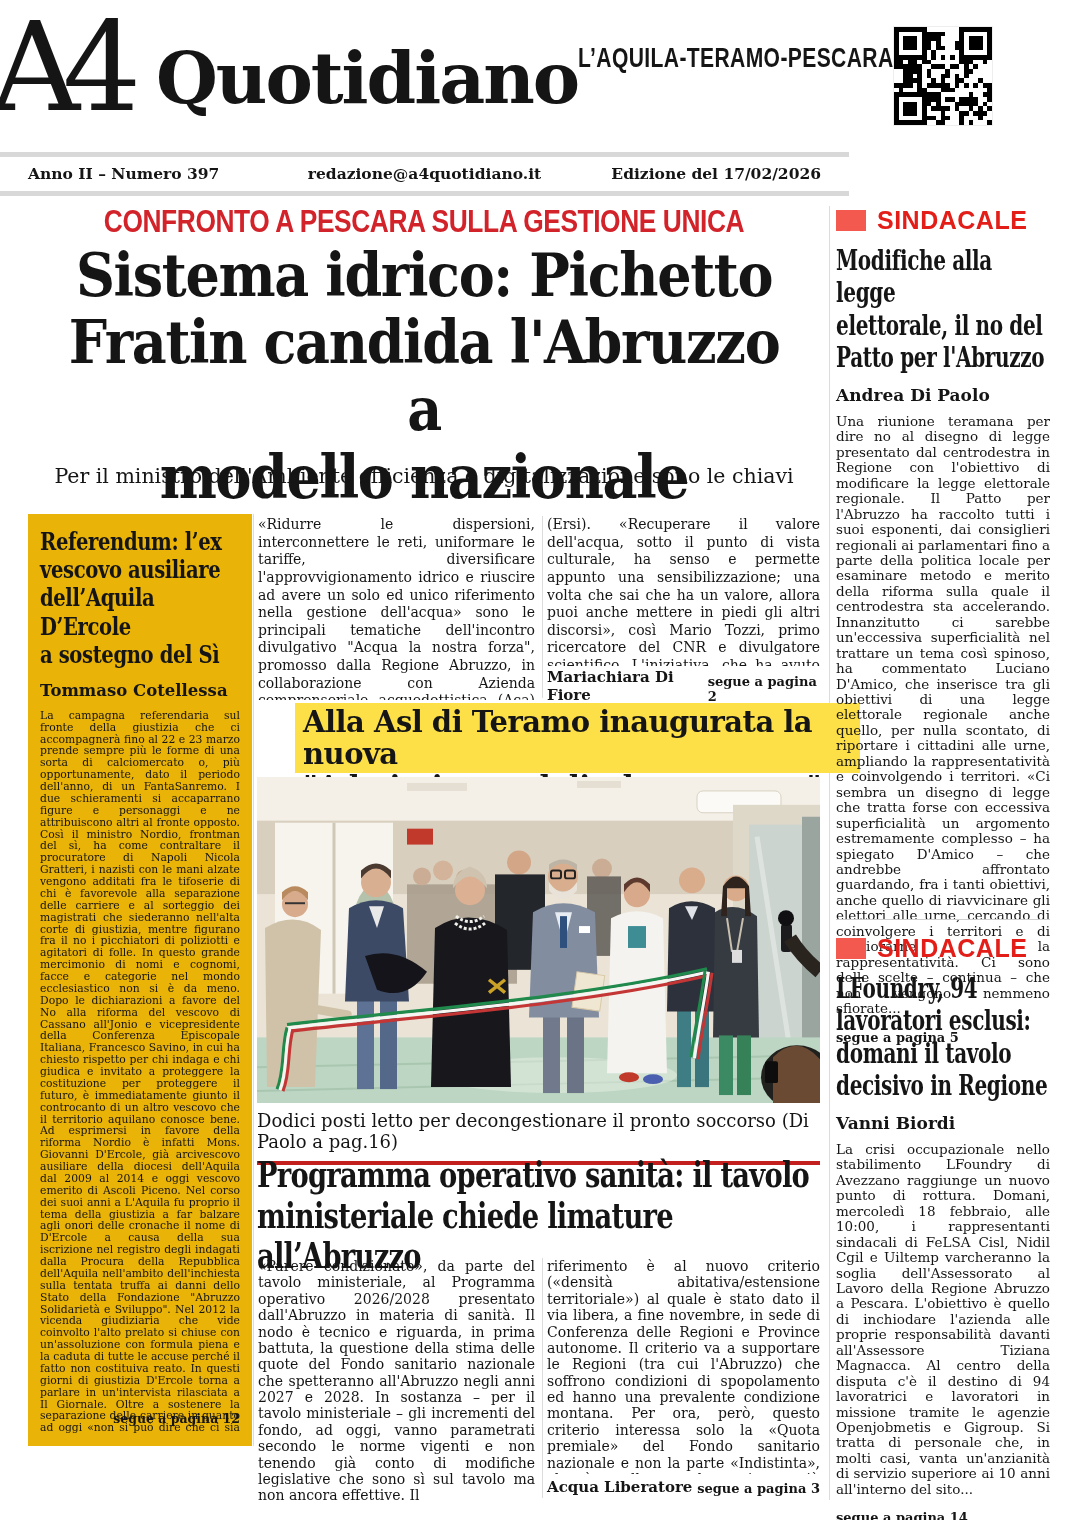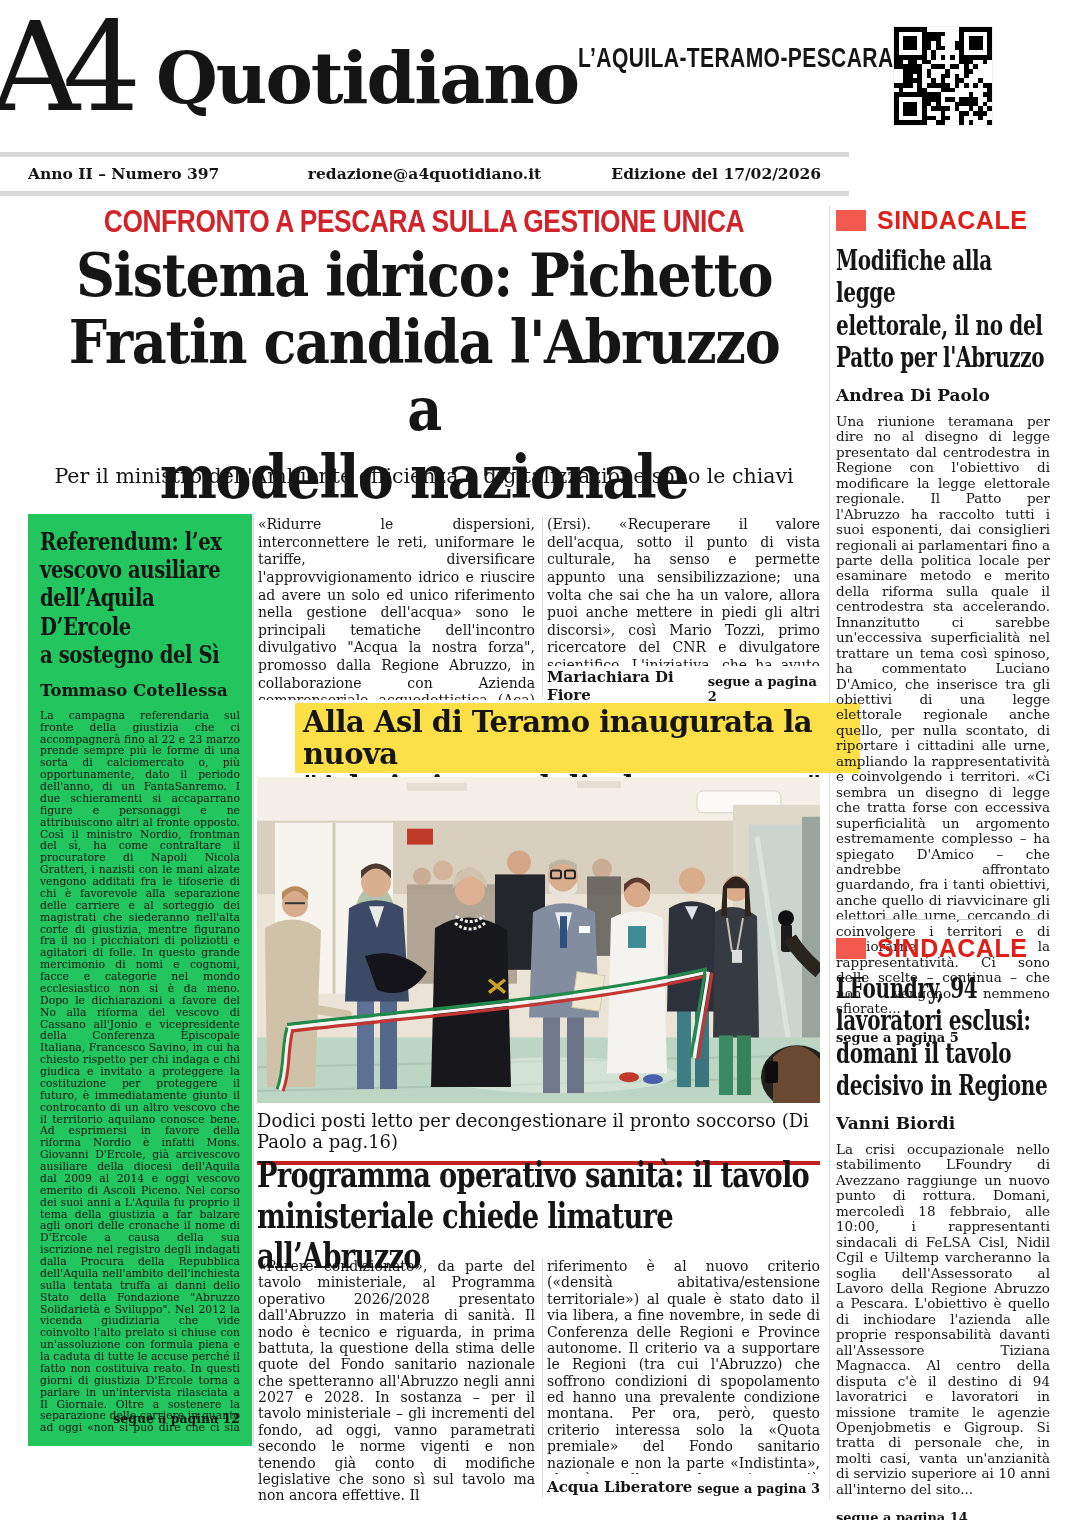--- a/index.html
+++ b/index.html
@@ -40,21 +40,21 @@
   .lead-col1{position:absolute;left:258px;top:516px;width:277px;height:184px;overflow:hidden;
              font-size:14px;line-height:1.26;}
   .lead-col2{position:absolute;left:547px;top:516px;width:273px;height:150px;overflow:hidden;
              font-size:14px;line-height:1.26;}
   .byline-row{display:flex;justify-content:space-between;align-items:flex-end;font-weight:700;}
   .byline-row .by{font-size:15px;}
   .byline-row .segue{font-size:13px;}
   .lead-byrow{position:absolute;left:547px;top:668px;width:273px;}
 
   
-  .left-box{position:absolute;left:28px;top:514px;width:224px;height:932px;background:#22c55e;
+  .left-box{position:absolute;left:28px;top:514px;width:224px;height:932px;background:#eab308;
             box-sizing:border-box;padding:14px 12px;}
   .left-box h2{margin:0;font-size:24.5px;line-height:1.15;font-weight:700;white-space:pre-line;
                width:250px;transform:scaleX(.8);transform-origin:left top;letter-spacing:-.5px;}
   .left-box .lbyline{font-weight:700;font-size:16.5px;margin:12px 0 10px;}
   .left-box .lbody{font-size:10.8px;line-height:1.1;text-align:justify;max-height:724px;overflow:hidden;}
   .left-box .lsegue{position:absolute;right:12px;bottom:20px;font-weight:700;font-size:12.5px;}
 
   
   .band{position:absolute;left:255px;top:703px;width:565px;height:70px;background:#fde047;
         box-sizing:border-box;padding:3px 8px;margin-left:40px;}

